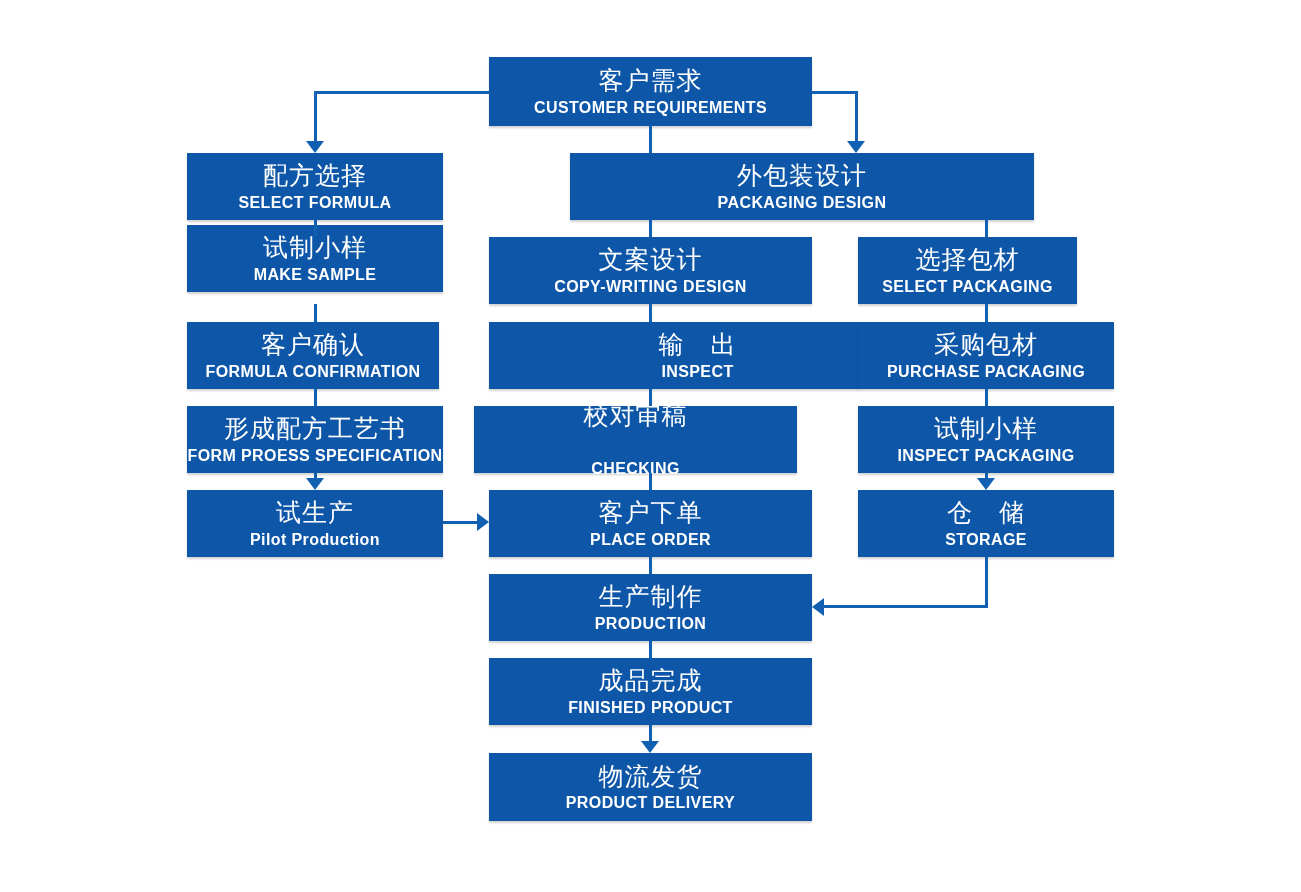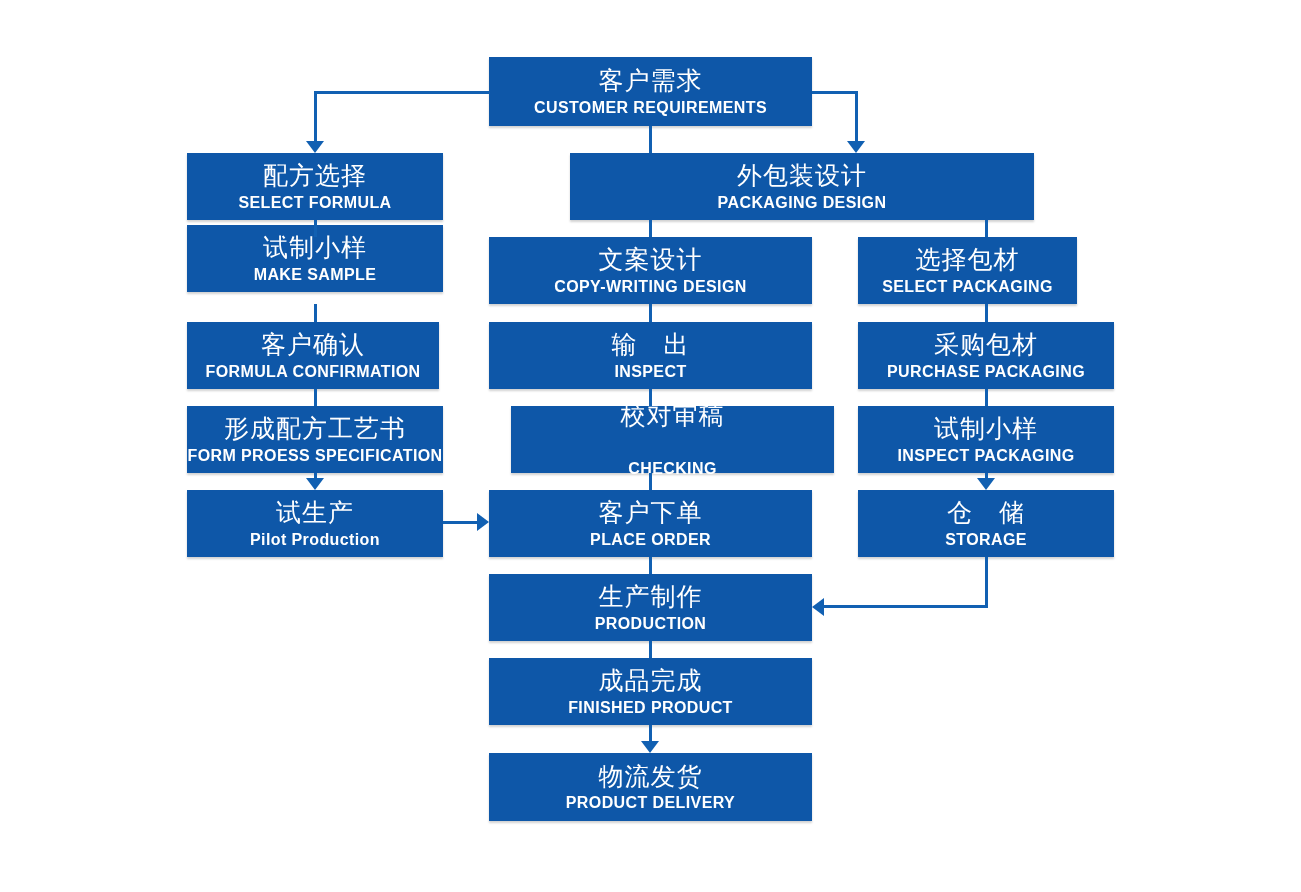--- a/index.html
+++ b/index.html
@@ -63,22 +63,22 @@
 
   
   #n-customer_requirements { left:489px; top:57px;  width:323px; height:69px; }
   #n-select_formula        { left:187px; top:153px; width:256px; height:67px; }
   #n-make_sample           { left:187px; top:225px; width:256px; height:67px; }
   #n-customer_confirmation { left:187px; top:322px; width:252px; height:67px; }
   #n-form_process_specification { left:187px; top:406px; width:256px; height:67px; }
   #n-pilot_production      { left:187px; top:490px; width:256px; height:67px; }
   #n-packaging_design      { left:570px; top:153px; width:464px; height:67px; }
   #n-copywriting_design    { left:489px; top:237px; width:323px; height:67px; }
-  #n-output                { left:489px; top:322px; width:323px; height:67px; }
-  #n-checking              { left:511px; top:406px; width:323px; height:67px;gap:27px; }
+  #n-output                { left:489px; top:322px; width:323px; height:67px;padding-left:47px; }
+  #n-checking              { left:474px; top:406px; width:323px; height:67px;gap:27px; }
   #n-place_order           { left:489px; top:490px; width:323px; height:67px; }
   #n-production            { left:489px; top:574px; width:323px; height:67px; }
   #n-finished_product      { left:489px; top:658px; width:323px; height:67px; }
   #n-product_delivery      { left:489px; top:753px; width:323px; height:68px; }
   #n-select_packaging      { left:858px; top:237px; width:219px; height:67px; }
   #n-purchase_packaging    { left:858px; top:322px; width:256px; height:67px; }
   #n-inspect_packaging     { left:858px; top:406px; width:256px; height:67px; }
   #n-storage               { left:858px; top:490px; width:256px; height:67px; }
 </style>
 </head>

